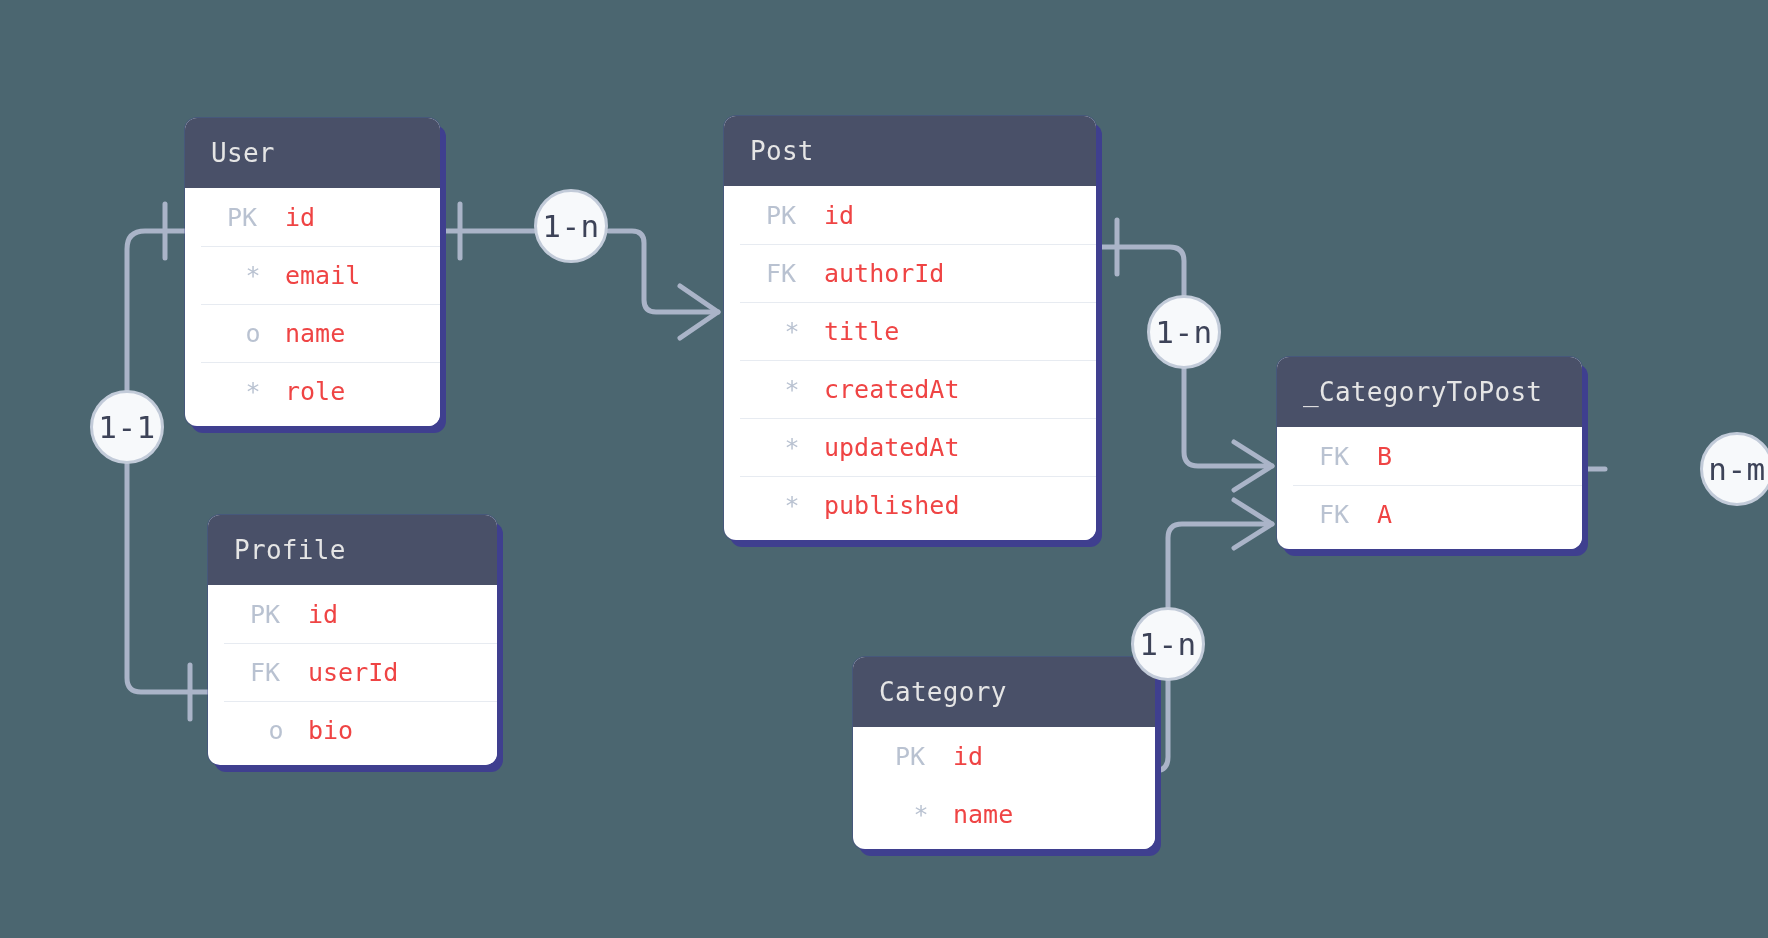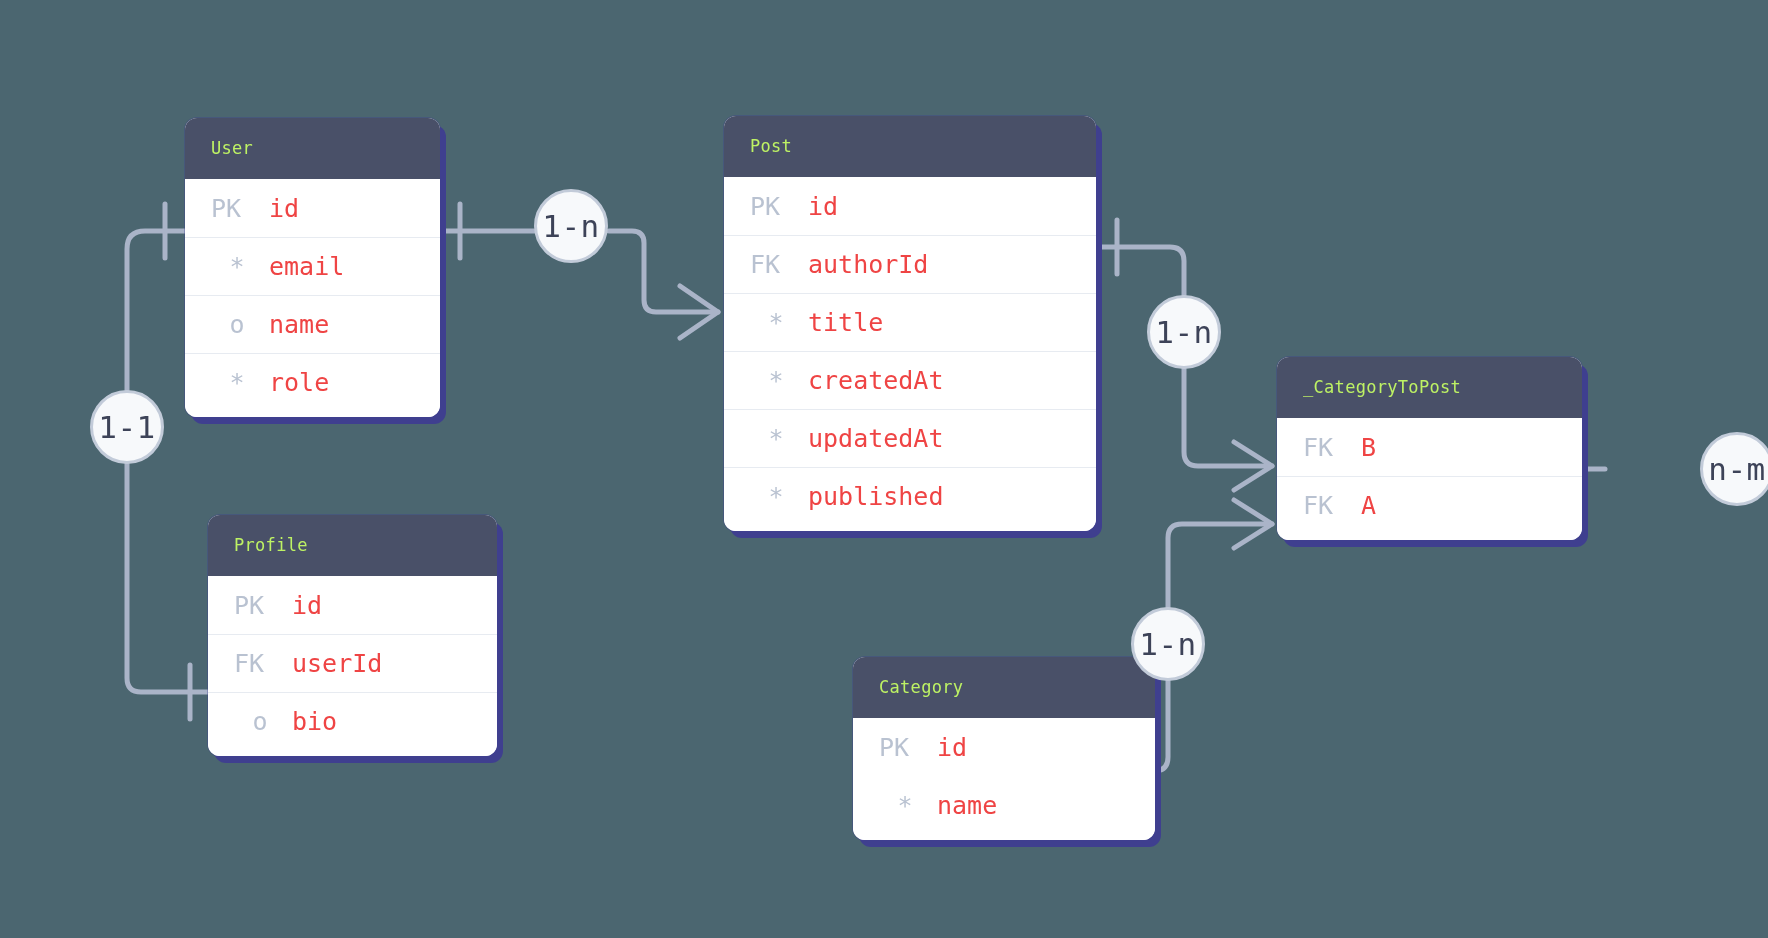--- a/index.html
+++ b/index.html
@@ -37,31 +37,32 @@
     position: absolute;
     z-index: 3;
     border-radius: 12px;
     background: #ffffff;
     box-shadow: 6px 7px 0 0 #3f3f8f, 0 0 0 1px rgba(63,63,143,.35);
     overflow: hidden;
   }
 
   .entity-header {
     background: #495068;
-    color: #bef264;
-    font-size: 17px;
+    color: #e5e5e5;
+    font-size: 26px;
     line-height: 1;
     padding: 22px 26px 22px 26px;
     letter-spacing: .3px;
     white-space: nowrap;
   }
 
   .entity-body {
     background: #ffffff;
     padding: 0 0 6px 0;
+    margin-left: 16px;
   }
 
   .field-row {
     display: flex;
     align-items: center;
     height: 58px;
     padding: 0 26px;
     border-top: 1px solid #e7ebf1;
     white-space: nowrap;
   }

